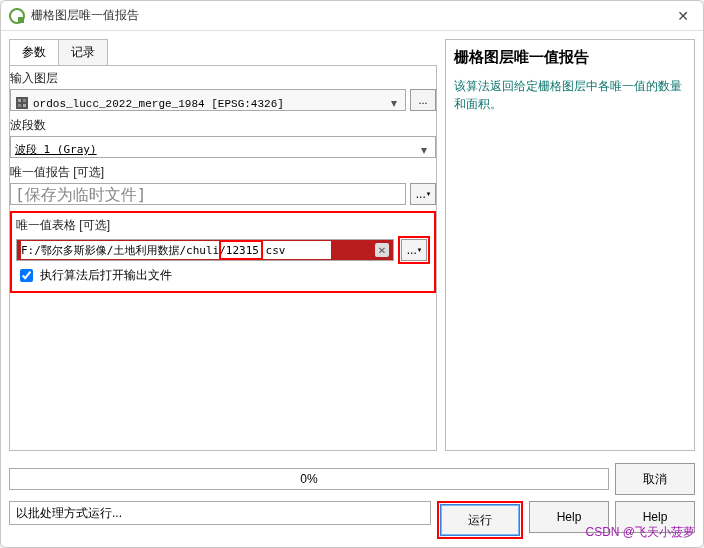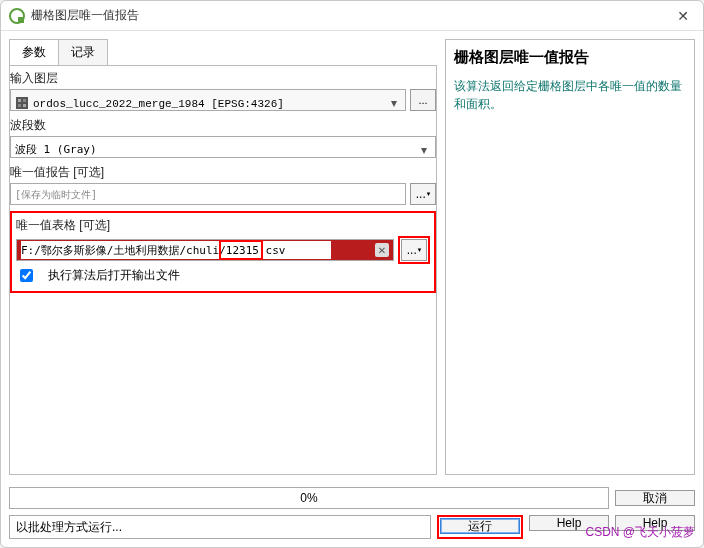--- a/index.html
+++ b/index.html
@@ -16,37 +16,37 @@
   .tab { padding: 4px 12px; border: 1px solid #bcbcbc; background: #f5f5f5; cursor: pointer; margin-right: -1px; }
   .tab.active { background: #fff; border-bottom: 1px solid #fff; }
   .panel { flex: 1; border: 1px solid #bcbcbc; padding: 0; background: #fff; overflow: auto; }
   .label { margin: 4px 0 2px; color: #222; }
   .row { display: flex; align-items: center; gap: 4px; margin-bottom: 6px; }
   .combo { display: flex; align-items: flex-end; border: 1px solid #aaa; background: #f8f8f8; height: 22px; flex: 1; padding: 0 4px; }
   .combo .icon { width: 14px; height: 14px; margin-right: 4px; }
   .combo .txt { flex: 1; font-family: "Courier New", monospace; font-size: 11px; white-space: nowrap; overflow: hidden; }
   .combo .dd { width: 14px; text-align: center; color: #555; }
   .btn-small { width: 26px; height: 22px; border: 1px solid #999; background: #f4f4f4; display: flex; align-items: center; justify-content: center; cursor: pointer; font-size: 11px; }
-  .input { flex: 1; height: 22px; border: 1px solid #aaa; padding: 0 4px; font-family: "SimSun", monospace; font-size: 10px; color: #333; background: #fff; }
+  .input { flex: 1; height: 22px; border: 1px solid #aaa; padding: 0 4px; font-family: "SimSun", monospace; font-size: 16px; color: #333; background: #fff; }
   .input::placeholder { color: #888; }
   .input-wrap { flex:1; display:flex; align-items:center; border:1px solid #aaa; height:22px; padding:0 4px; background:#b91c1c; }
   .input-wrap input { flex:1; border:none; outline:none; font-family:"SimSun",monospace; font-size:11px; height:18px; padding:0; }
   .clr { width:14px; height:14px; border-radius:2px; background:#ddd; color:#555; display:flex; align-items:center; justify-content:center; font-size:10px; cursor:pointer; }
-  .check { display: flex; align-items: center; gap: 12px; margin-top: 2px; }
+  .check { display: flex; align-items: center; gap: 4px; margin-top: 2px; }
   .check input { width: 13px; height: 13px; }
   .redbox { border: 2px solid #ff0000; padding: 4px 4px 6px; margin-top: 2px; }
   .redbox-inner-row { display:flex; align-items:center; gap:4px; }
   .redmini { border: 2px solid #ff0000; padding: 1px; display: inline-flex; }
   .right h2 { font-size: 15px; margin: 2px 0 10px; font-weight: 600; }
   .right p { margin: 0; line-height: 1.5; color: #0f766e; }
   .bottom { padding: 4px 8px 8px; display: flex; flex-direction: column; gap: 6px; }
   .progress { height: 22px; border: 1px solid #aaa; display: flex; align-items: center; justify-content: center; background: #fff; }
   .bottomrow { display: flex; gap: 6px; }
   .batch { flex: 1; border: 1px solid #aaa; height: 24px; display: flex; align-items: center; padding: 0 6px; background: #fff; }
-  .btn { width: 80px; height: 16px; border: 1px solid #999; background: #f4f4f4; cursor: pointer; display:flex; align-items:center; justify-content:center; }
+  .btn { width: 80px; height: 32px; border: 1px solid #999; background: #f4f4f4; cursor: pointer; display:flex; align-items:center; justify-content:center; }
   .btn.default { border: 1px solid #3a80d8; box-shadow: inset 0 0 0 1px #7fb3ef; }
   .redwrap { border: 2px solid #ff0000; padding: 1px; }
   .watermark { position: absolute; right: 8px; bottom: 6px; color: #a21caf; font-size: 12px; pointer-events: none; }
 </style>
 </head>
 <body>
 
 <div class="window">
   <div class="titlebar">
     <svg class="appicon" viewBox="0 0 16 16">
@@ -77,21 +77,21 @@
               </svg>
             <span class="txt">ordos_lucc_2022_merge_1984 [EPSG:4326]</span>
             <span class="dd">▾</span>
           </div>
           <div class="btn-small">...</div>
         </div>
 
         <div class="label">波段数</div>
         <div class="row">
           <div class="combo" style="background:#fff;">
-            <span class="txt" style="font-family:'SimSun',monospace;">波段 1 (Gray)</span>
+            <span class="txt" style="font-family:'SimSun',monospace;text-decoration:underline;">波段 1 (Gray)</span>
             <span class="dd">▾</span>
           </div>
         </div>
 
         <div class="label">唯一值报告 [可选]</div>
         <div class="row">
           <input class="input" placeholder="[保存为临时文件]" style="">
           <div class="btn-small">
               <span>...</span>
               <span style="font-size:7px;margin-left:1px;">▾</span>

